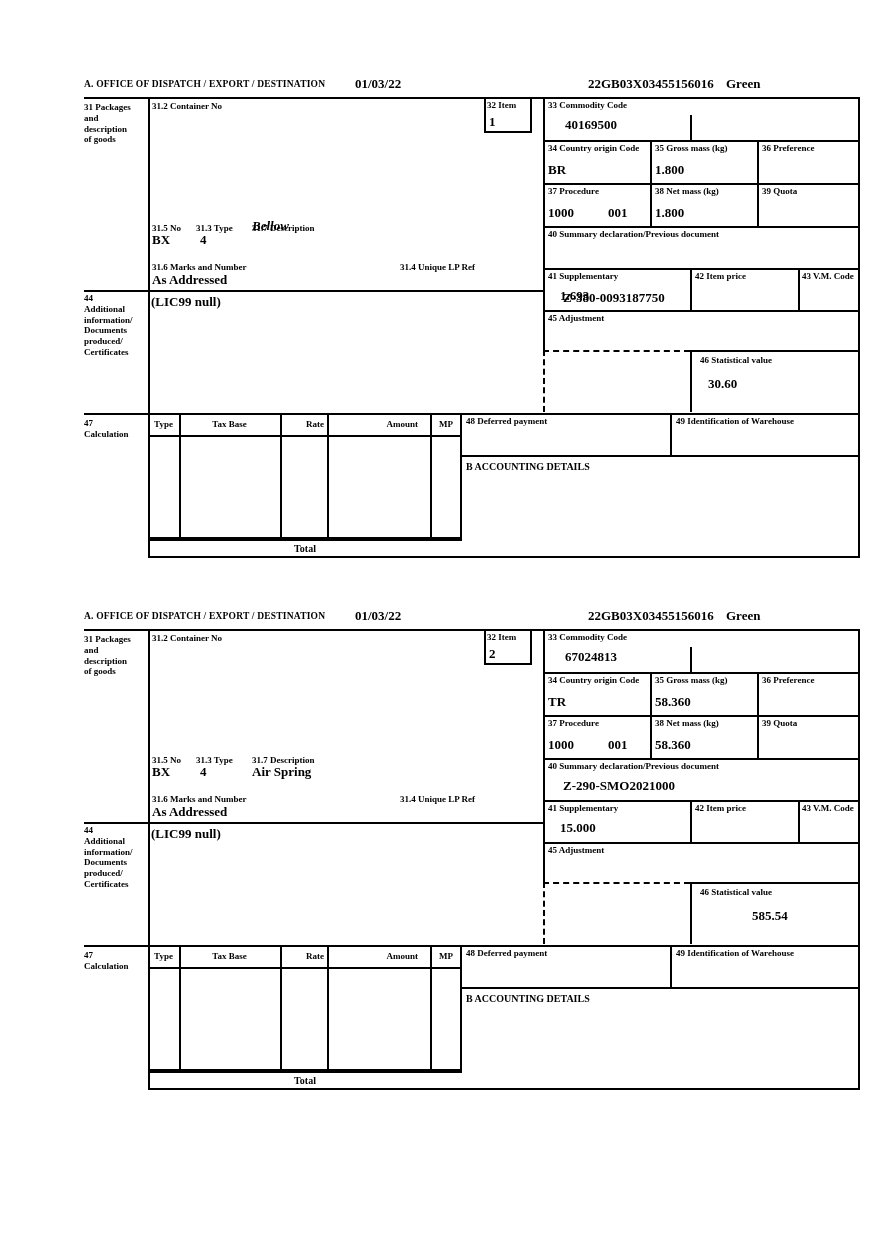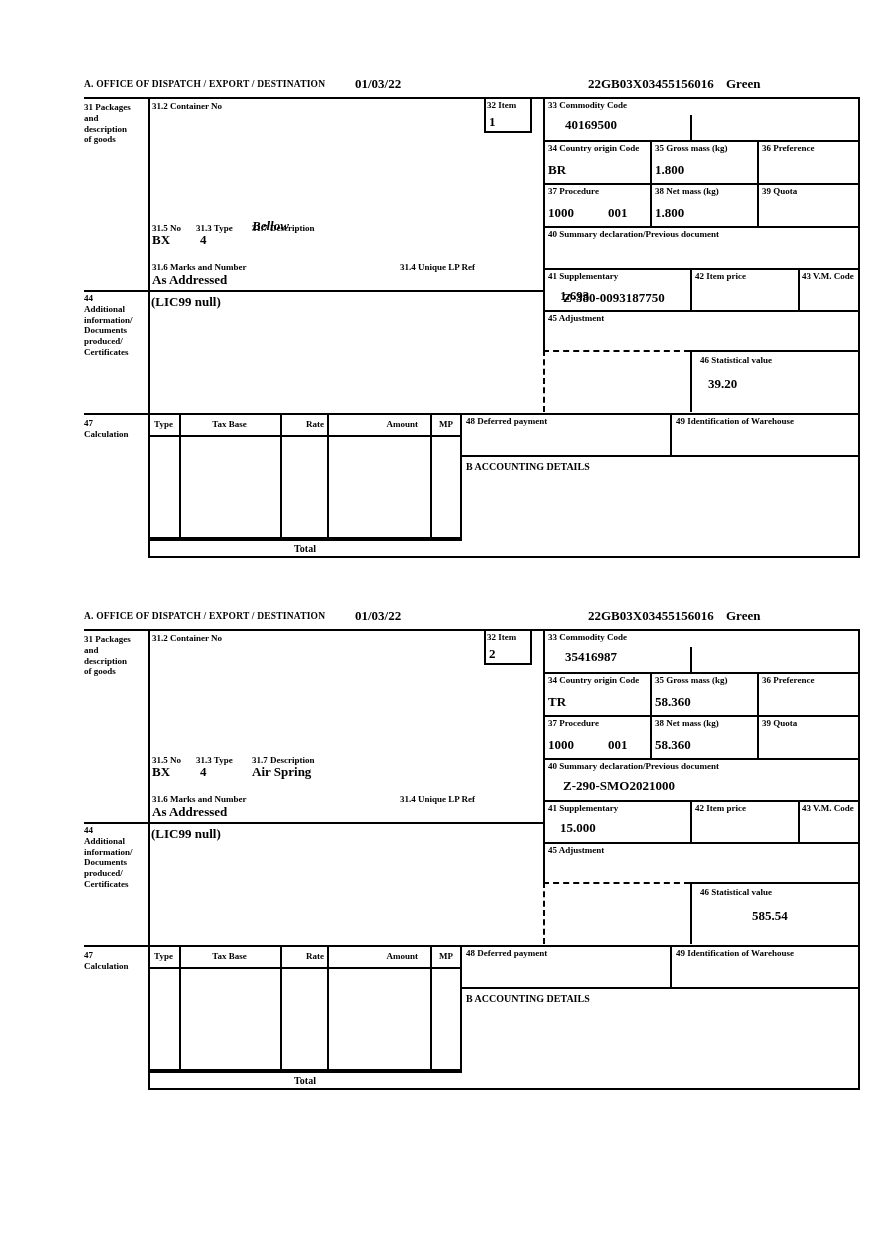--- a/index.html
+++ b/index.html
@@ -102,21 +102,21 @@
   <div class="val" style="left:560px;top:214px;">1.693</div>
   <div class="ln" style="left:690px;top:193px;height:42px;border-left-width:2px;"></div>
   <div class="ln" style="left:798px;top:193px;height:42px;border-left-width:2px;"></div>
   <div class="ln" style="left:543px;top:235px;width:317px;border-top-width:2px;"></div>
 
   <div class="lbl" style="left:548px;top:238px;">45 Adjustment</div>
   <div class="ln" style="left:543px;top:275px;width:147px;border-top:2px dashed #000;"></div>
   <div class="ln" style="left:690px;top:275px;width:170px;border-top-width:2px;"></div>
   <div class="ln" style="left:690px;top:275px;height:62px;border-left-width:2px;"></div>
   <div class="lbl" style="left:700px;top:280px;">46 Statistical value</div>
-  <div class="val" style="left:708px;top:302px;">39.20</div>
+  <div class="val" style="left:708px;top:302px;">30.60</div>
 
   <div class="ln" style="left:84px;top:338px;width:776px;border-top-width:2px;"></div>
 
   <div class="bx" style="left:148px;top:338px;width:314px;height:126px;border:2px solid #000;"></div>
   <div class="ln" style="left:148px;top:360px;width:314px;border-top-width:2px;"></div>
   <div class="ln" style="left:179px;top:338px;height:126px;border-left-width:2px;"></div>
   <div class="ln" style="left:280px;top:338px;height:126px;border-left-width:2px;"></div>
   <div class="ln" style="left:327px;top:338px;height:126px;border-left-width:2px;"></div>
   <div class="ln" style="left:430px;top:338px;height:126px;border-left-width:2px;"></div>
   <div class="th center" style="left:148px;top:344px;width:31px;">Type</div>
@@ -173,21 +173,21 @@
   <div class="lbl" style="left:400px;top:187px;">31.4 Unique LP Ref</div>
   <div class="val" style="left:152px;top:198px;">As Addressed</div>
 
   <div class="ln" style="left:84px;top:215px;width:459px;border-top-width:2px;"></div>
   <div class="val" style="left:151px;top:220px;">(LIC99 null)</div>
 
   <div class="ln" style="left:543px;top:22px;height:253px;border-left-width:2px;"></div>
   <div class="ln" style="left:543px;top:275px;height:62px;border-left:2px dashed #000;"></div>
 
   <div class="lbl" style="left:548px;top:25px;">33 Commodity Code</div>
-  <div class="val" style="left:565px;top:43px;">35416987</div>
+  <div class="val" style="left:565px;top:43px;">67024813</div>
   <div class="ln" style="left:690px;top:40px;height:25px;border-left-width:2px;"></div>
   <div class="ln" style="left:543px;top:65px;width:317px;border-top-width:2px;"></div>
 
   <div class="lbl" style="left:548px;top:68px;">34 Country origin Code</div>
   <div class="lbl" style="left:655px;top:68px;">35 Gross mass (kg)</div>
   <div class="lbl" style="left:762px;top:68px;">36 Preference</div>
   <div class="val" style="left:548px;top:88px;">TR</div>
   <div class="val" style="left:655px;top:88px;">58.360</div>
   <div class="ln" style="left:650px;top:65px;height:43px;border-left-width:2px;"></div>
   <div class="ln" style="left:757px;top:65px;height:43px;border-left-width:2px;"></div>

